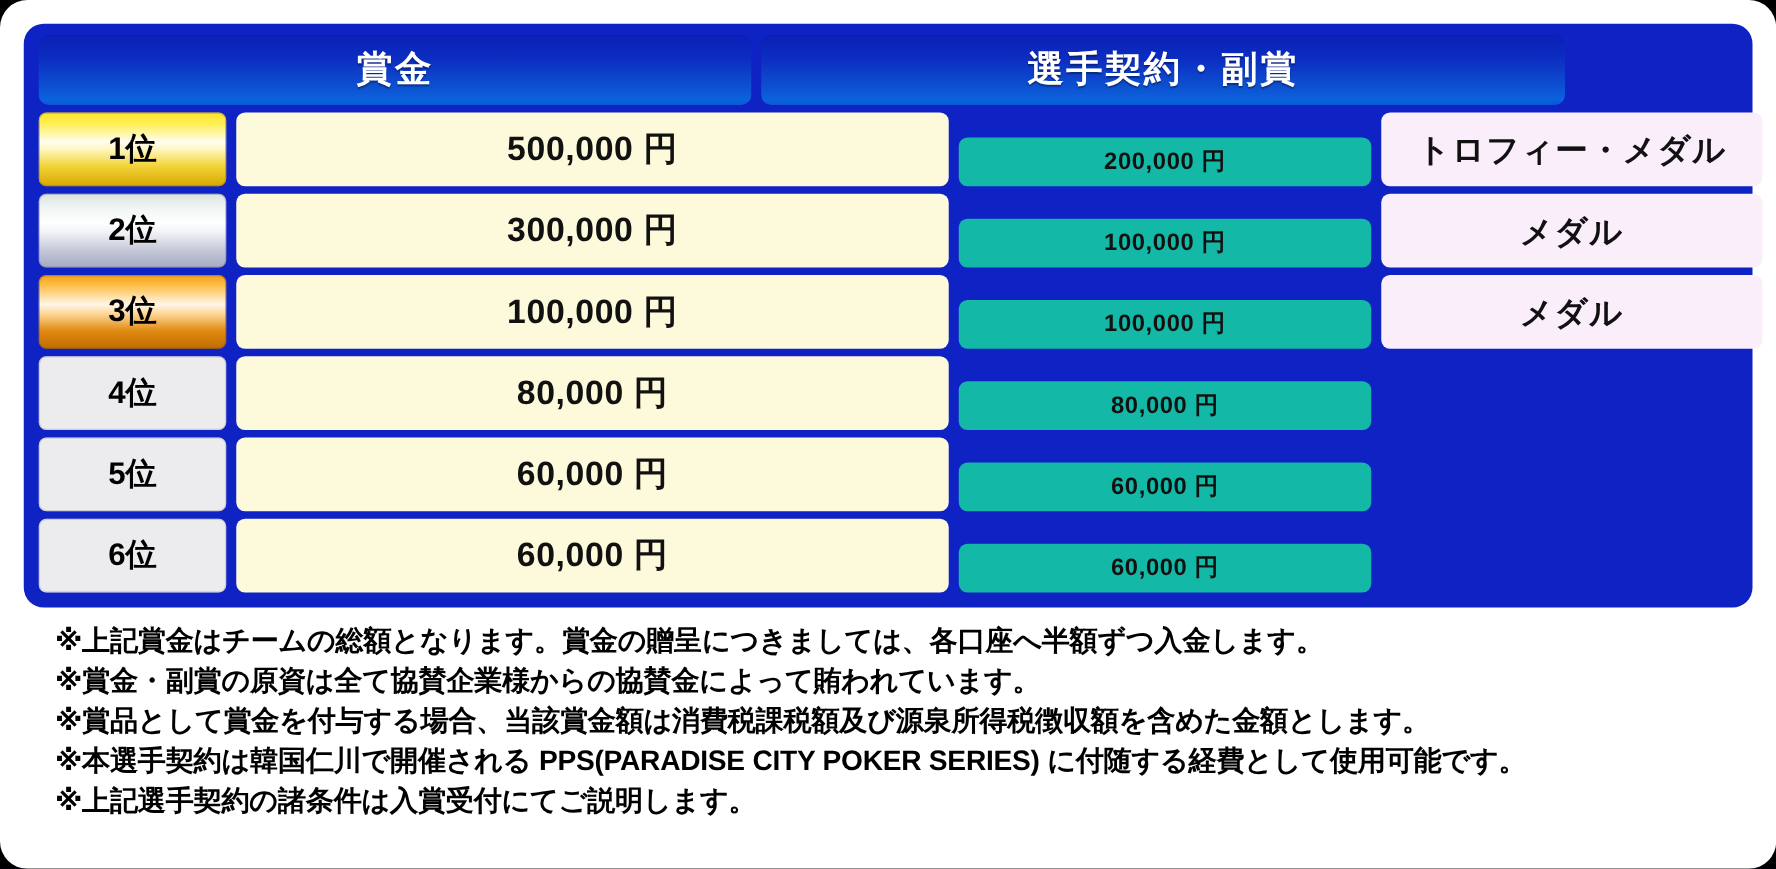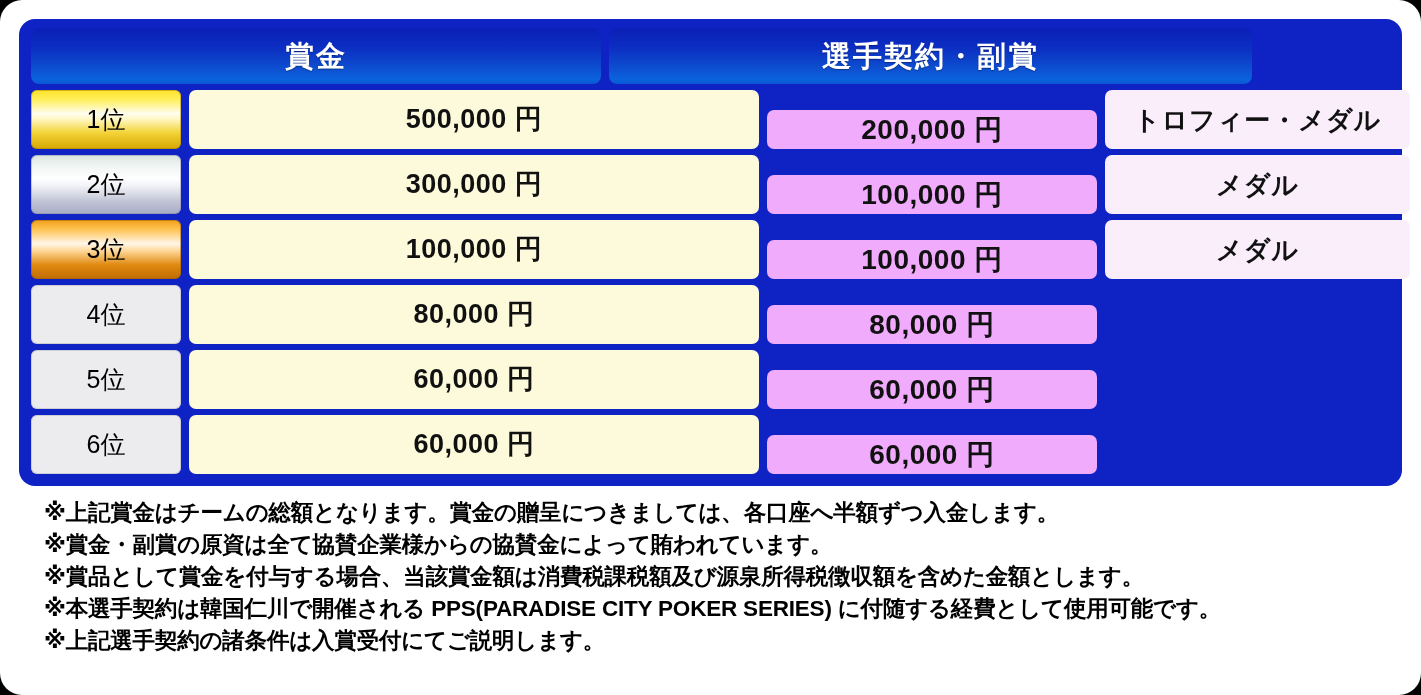--- a/index.html
+++ b/index.html
@@ -75,21 +75,21 @@
     font-size: 29px;
     font-weight: bold;
     letter-spacing: 2px;
     border-radius: 8px;
     text-shadow: 0 1px 1px rgba(0,0,0,0.35);
   }
 
   
   .rank {
     font-size: 25px;
-    font-weight: normal;
+    font-weight: bold;
     color: #000000;
     border-radius: 6px;
   }
   .rank-gold {
     background: linear-gradient(to bottom, #ffe22a 0%, #ffef5a 16%, #fffdf0 40%, #fff6c0 50%, #f3d43a 72%, #d6a800 100%);
     box-shadow: inset 0 0 0 1px rgba(160,120,0,0.45);
   }
   .rank-silver {
     background: linear-gradient(to bottom, #d9e3de 0%, #eef3f1 16%, #ffffff 40%, #f2f3f7 52%, #c2c5d6 78%, #a7abc4 100%);
     box-shadow: inset 0 0 0 1px rgba(120,125,150,0.4);
@@ -103,22 +103,22 @@
     box-shadow: inset 0 0 0 1px rgba(150,150,160,0.35);
   }
 
   
   .cell-prize {
     background: #fcfadb;
     font-size: 27px;
     letter-spacing: 0.5px;
   }
   .cell-money {
-    background: #f0abfc;
-    font-size: 28px;
+    background: #14b8a6;
+    font-size: 19px;
     letter-spacing: 0.5px;
     margin-top: 23px;
   }
   .cell-extra {
     background: #fbeefb;
     font-size: 26px;
     letter-spacing: 1px;
   }
   .cell-empty {
     background: transparent;

